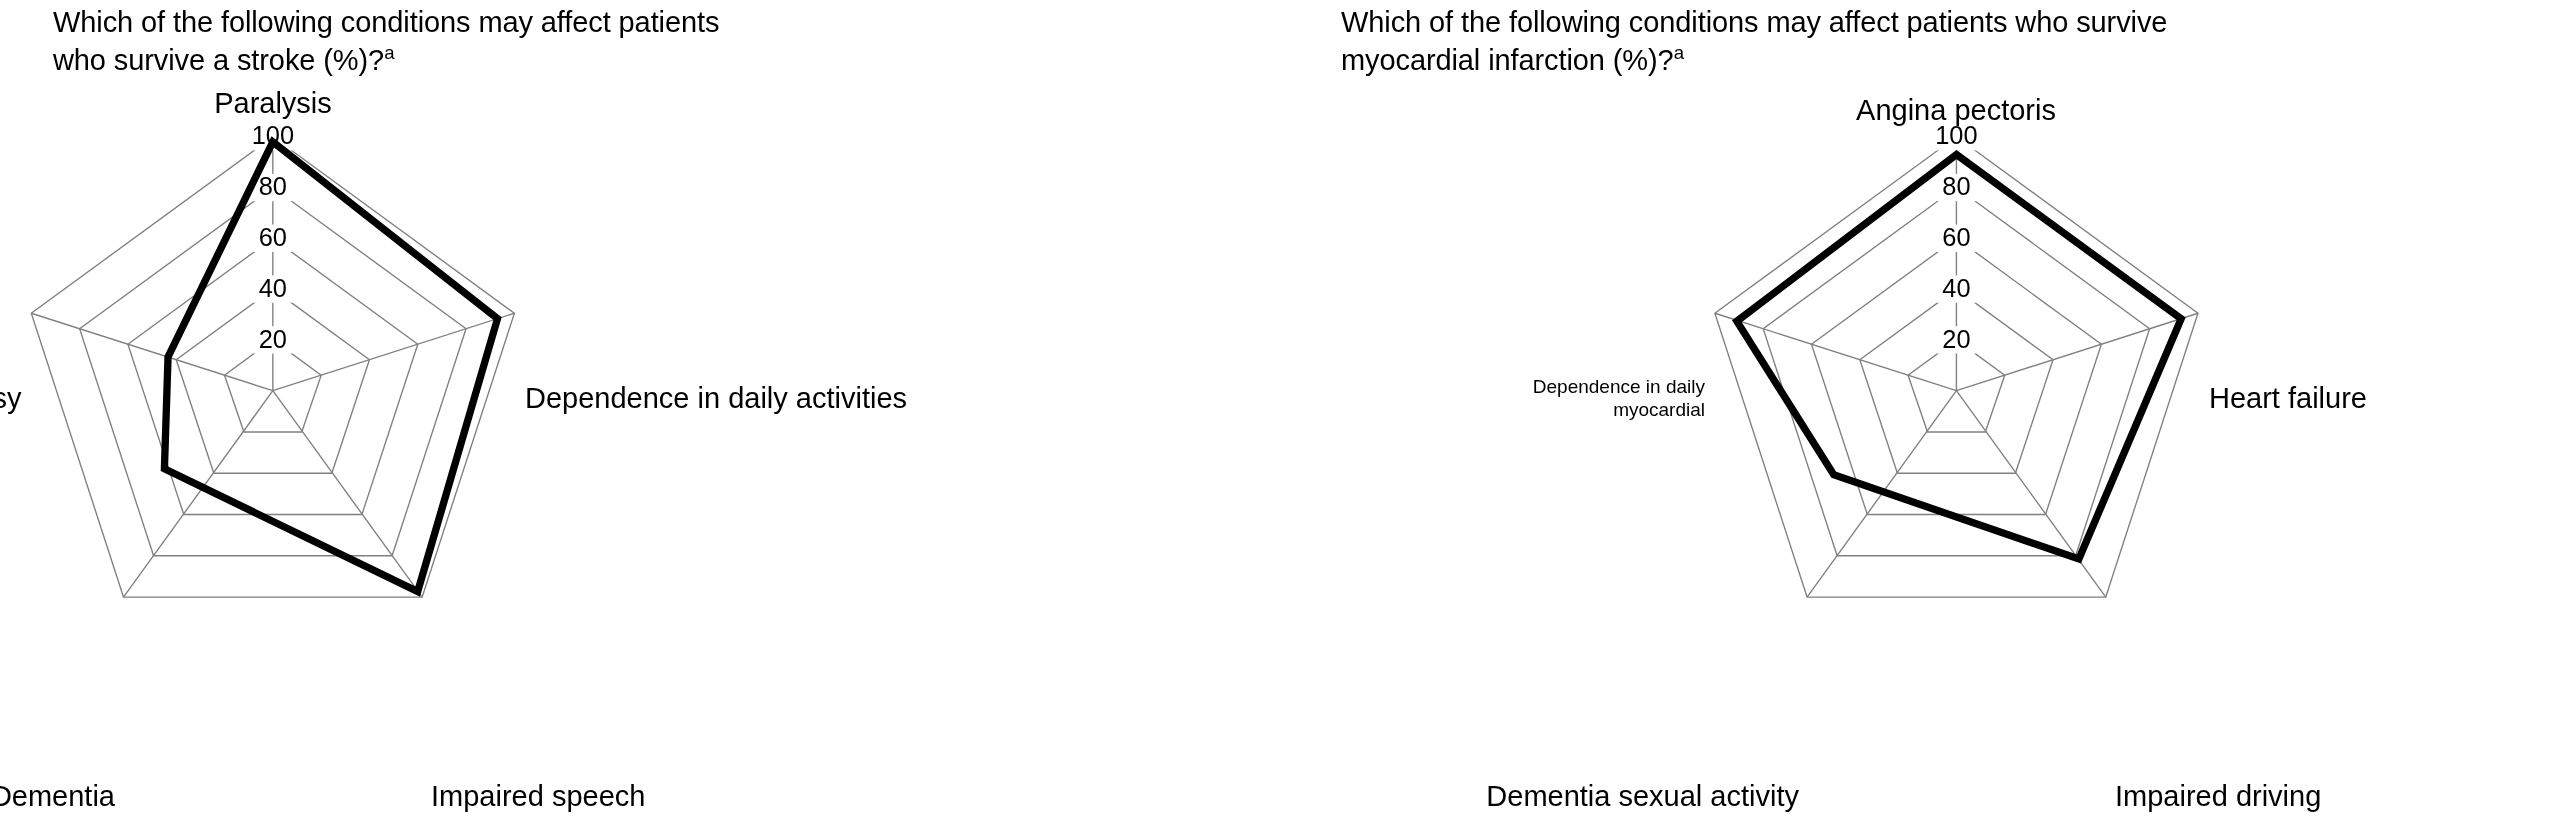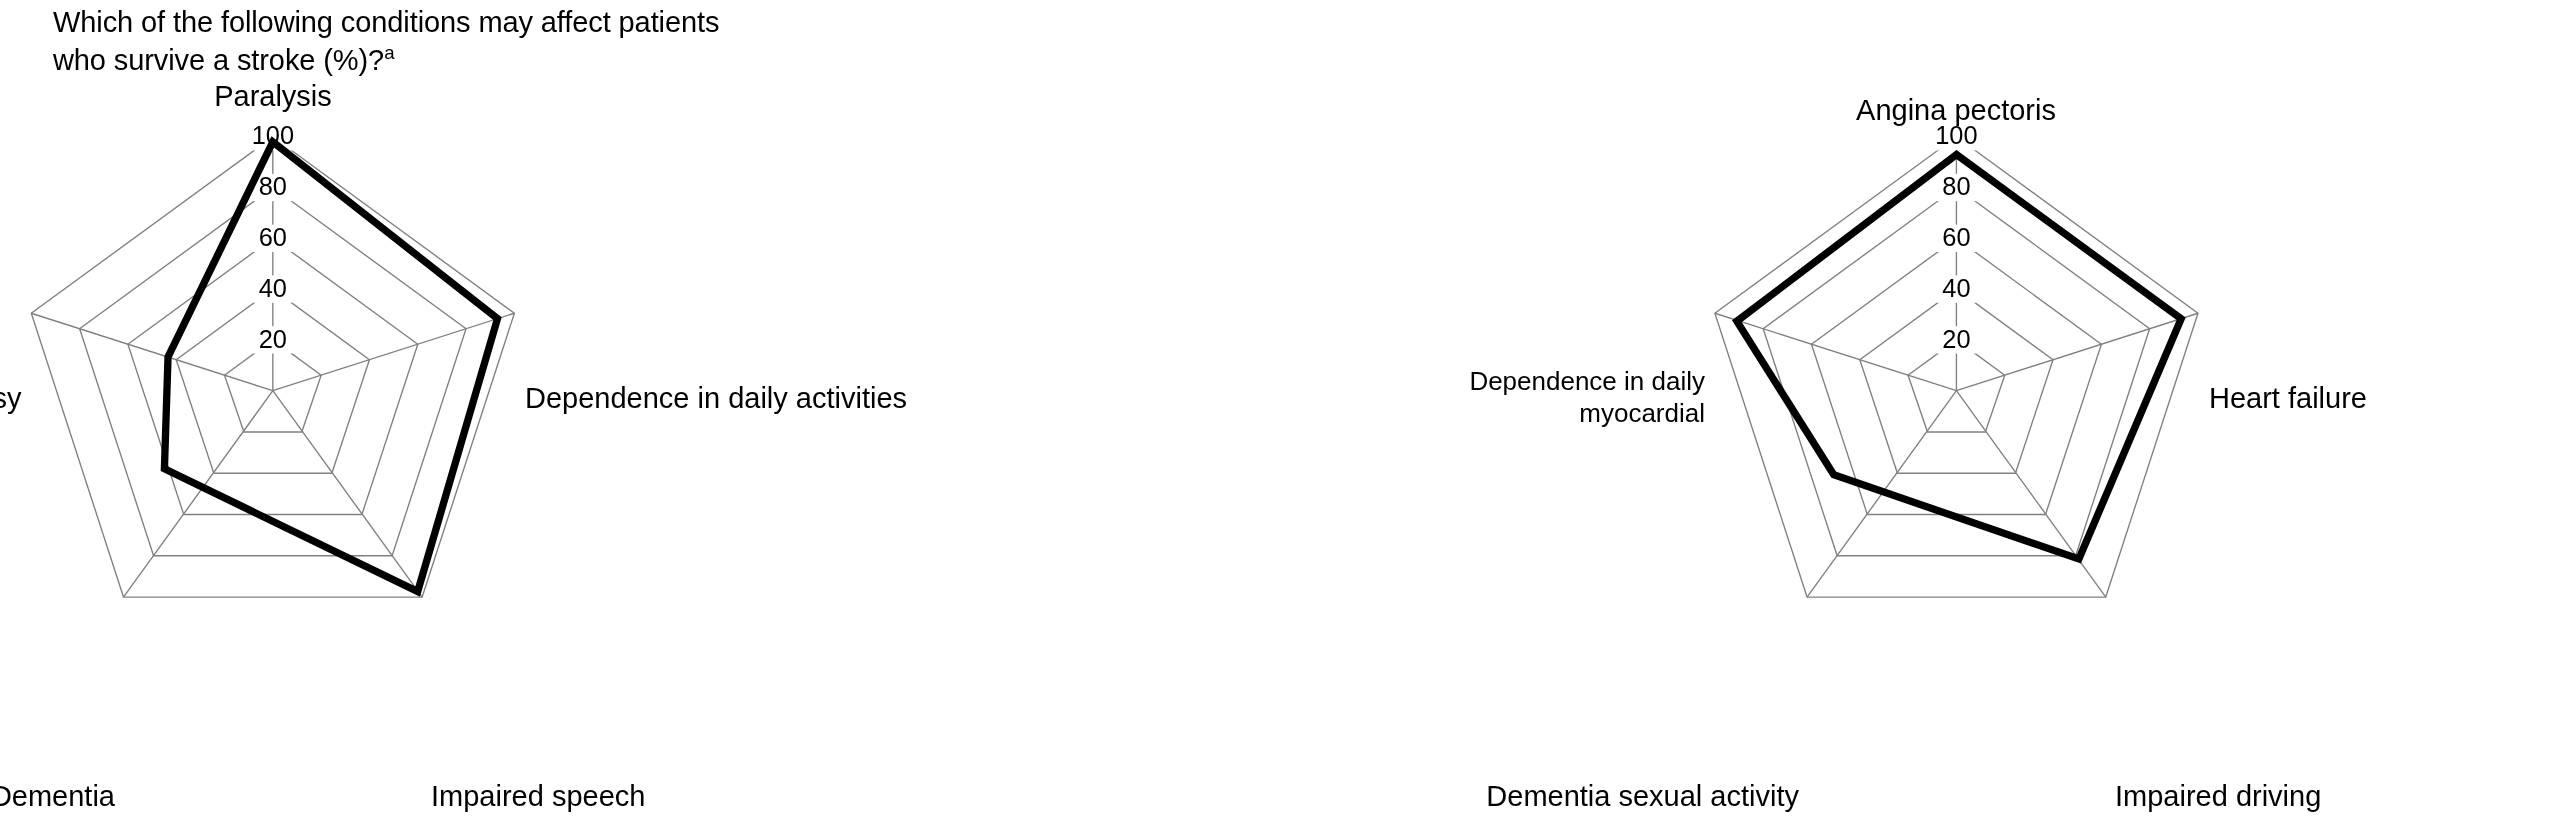--- a/index.html
+++ b/index.html
@@ -120,33 +120,34 @@
         <text class="tick-label" x="279" y="245">60</text>
         <rect class="tick-bg" x="259" y="178" width="40" height="28"></rect>
         <text class="tick-label" x="279" y="193">80</text>
         <rect class="tick-bg" x="254" y="126" width="52" height="28"></rect>
         <text class="tick-label" x="279" y="141">100</text>
       </g>
 
       <polygon class="data-polygon" points="279,145.2 509.0,326.3 427.3,605.7 168.0,479.9 171.7,365.4"></polygon>
     </svg>
 
-    <div style="position:absolute; left:273px; top:80px; transform:translateX(-50%); font-size:29px; white-space:nowrap;">Paralysis</div>
+    <div style="position:absolute; left:273px; top:87px; transform:translateX(-50%); font-size:29px; white-space:nowrap;">Paralysis</div>
 
     <div style="position:absolute; left:525px; top:398px; transform:translateY(-50%); font-size:29px; white-space:nowrap;">Dependence in daily activities</div>
 
     <div style="position:absolute; left:431px; top:780px; font-size:29px; white-space:nowrap;text-align:right;">Impaired speech</div>
 
     <div style="position:absolute; left:115px; top:780px; transform:translateX(-100%); font-size:29px; white-space:nowrap;">Dementia</div>
 
     <div style="position:absolute; left:21.5px; top:398px; transform:translate(-100%,-50%); font-size:29px; white-space:nowrap;">Epilepsy</div>
   </div>
 
   <div class="panel" id="panel-right">
 
+    <div class="panel-title" id="title-right"><span>Which of the following conditions may affect patients who survive</span><br><span>myocardial infarction (%)?</span><span class="sup">a</span></div>
 
     <svg class="radar-svg" id="svg-right" viewBox="0 0 1318 860">
 
       <g>
         <polygon class="grid-line" points="684,140 931.3,320.7 836.9,611.3 531.1,611.3 436.7,320.7"></polygon>
         <polygon class="grid-line" points="684,192 881.8,336.5 806.1,569.0 561.9,569.0 486.2,336.5"></polygon>
         <polygon class="grid-line" points="684,244 832.4,352.4 775.2,526.8 592.8,526.8 535.6,352.4"></polygon>
         <polygon class="grid-line" points="684,296 782.9,368.3 744.4,484.5 623.6,484.5 585.1,368.3"></polygon>
         <polygon class="grid-line" points="684,348 733.5,384.1 713.6,442.3 654.4,442.3 634.5,384.1"></polygon>
       </g>
@@ -176,17 +177,17 @@
     </svg>
 
     <div style="position:absolute; left:668px; top:84px; transform:translateX(-50%); font-size:29px; white-space:nowrap;margin-top:10px;">Angina pectoris</div>
 
     <div style="position:absolute; left:921px; top:398px; transform:translateY(-50%); font-size:29px; white-space:nowrap;">Heart failure</div>
 
     <div style="position:absolute; left:827px; top:780px; font-size:29px; white-space:nowrap;">Impaired driving</div>
 
     <div style="position:absolute; left:511px; top:780px; transform:translateX(-100%); font-size:29px; white-space:nowrap;">Dementia sexual activity</div>
 
-    <div style="position:absolute; left:417px; top:398px; transform:translate(-100%,-50%); font-size:26px; line-height:1.22; text-align:right; white-space:nowrap;"><span>Dependence in daily</span><br><span>myocardial</span></div>
+    <div style="position:absolute; left:417px; top:398px; transform:translate(-100%,-50%); font-size:19px; line-height:1.22; text-align:right; white-space:nowrap;"><span>Dependence in daily</span><br><span>myocardial</span></div>
   </div>
 
 </div>
 
 
 </body></html>

